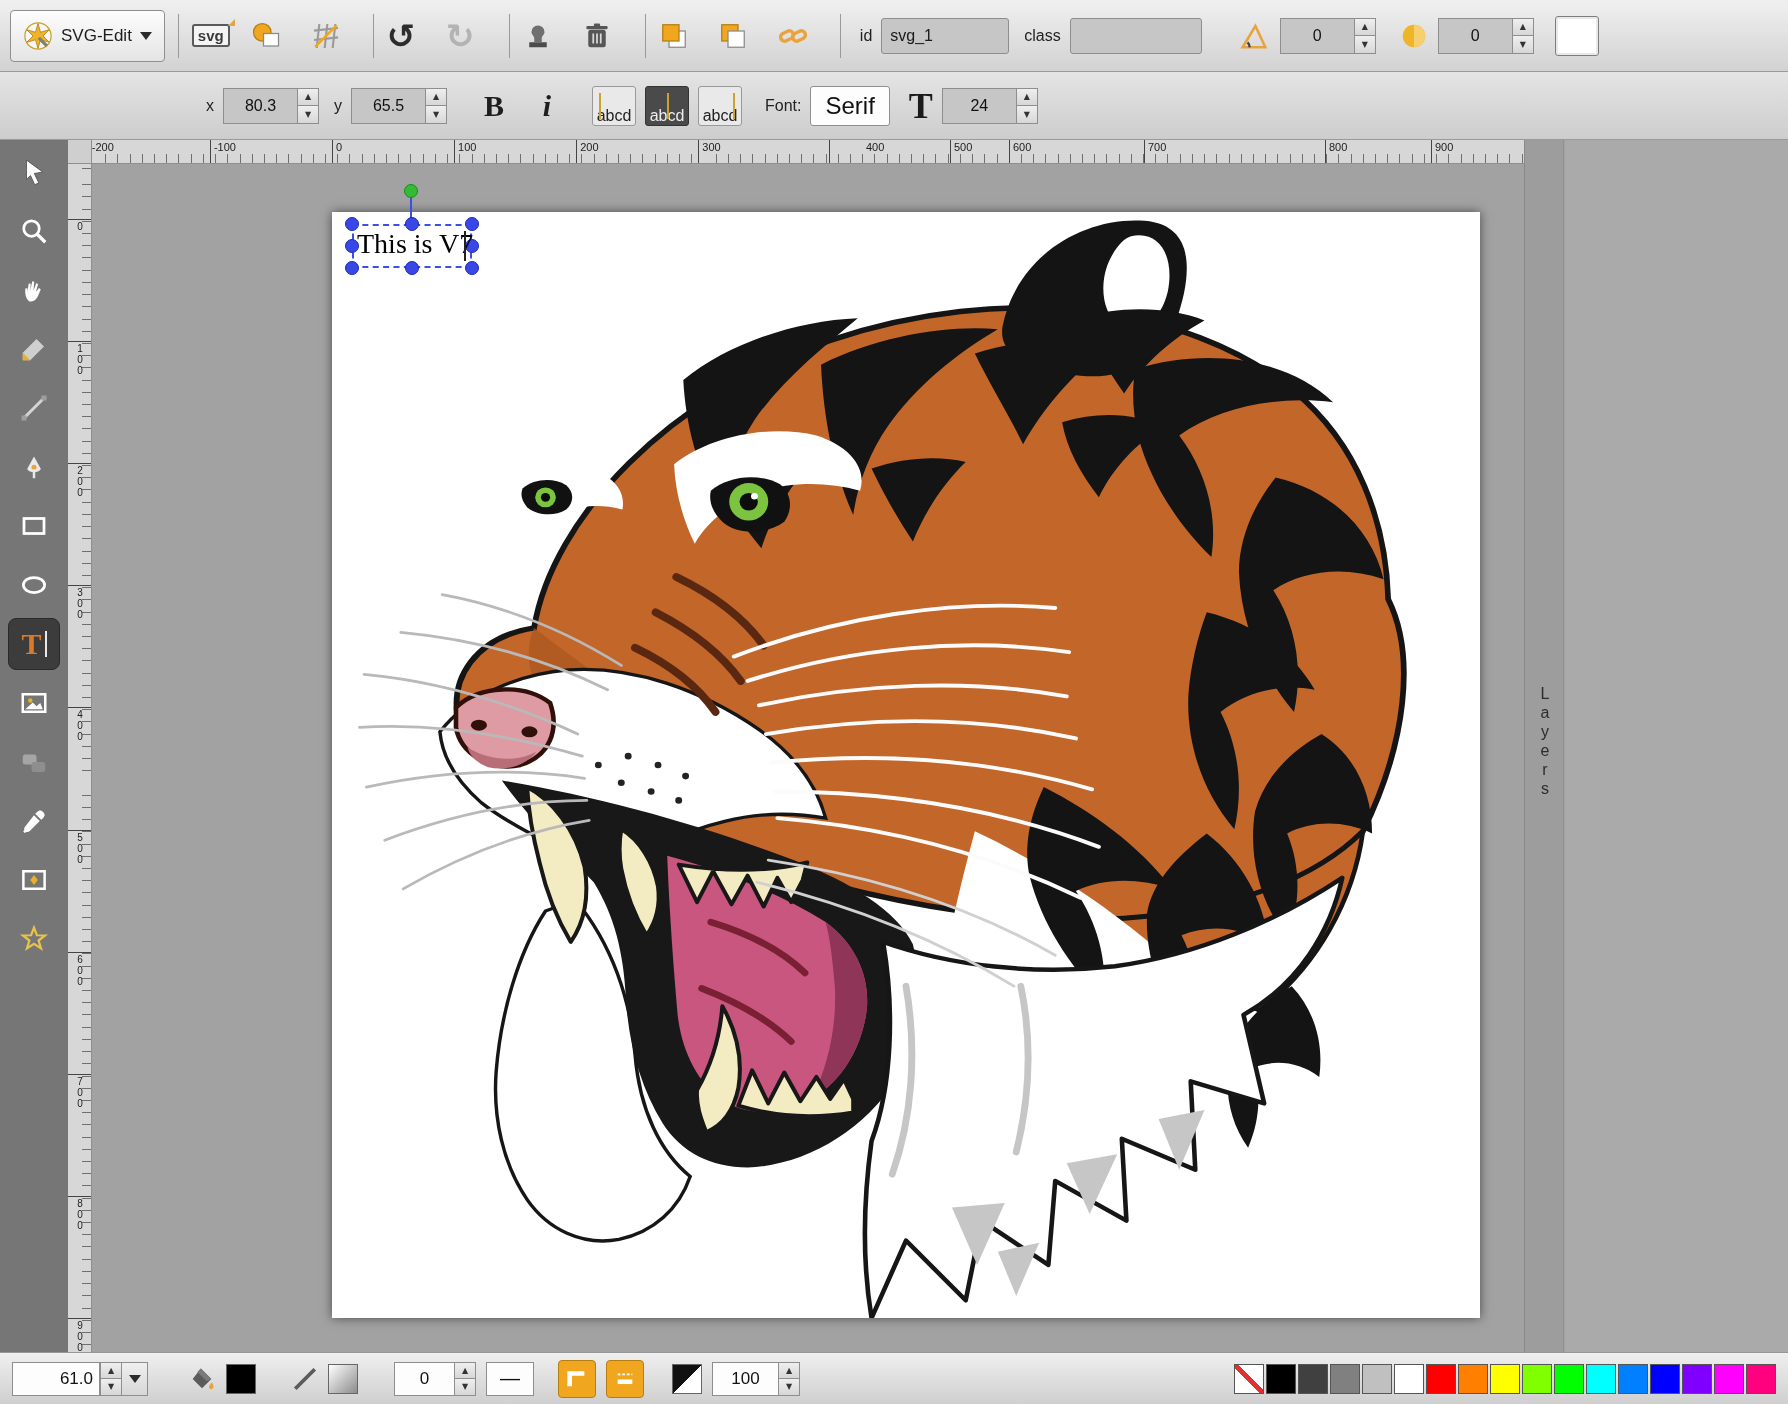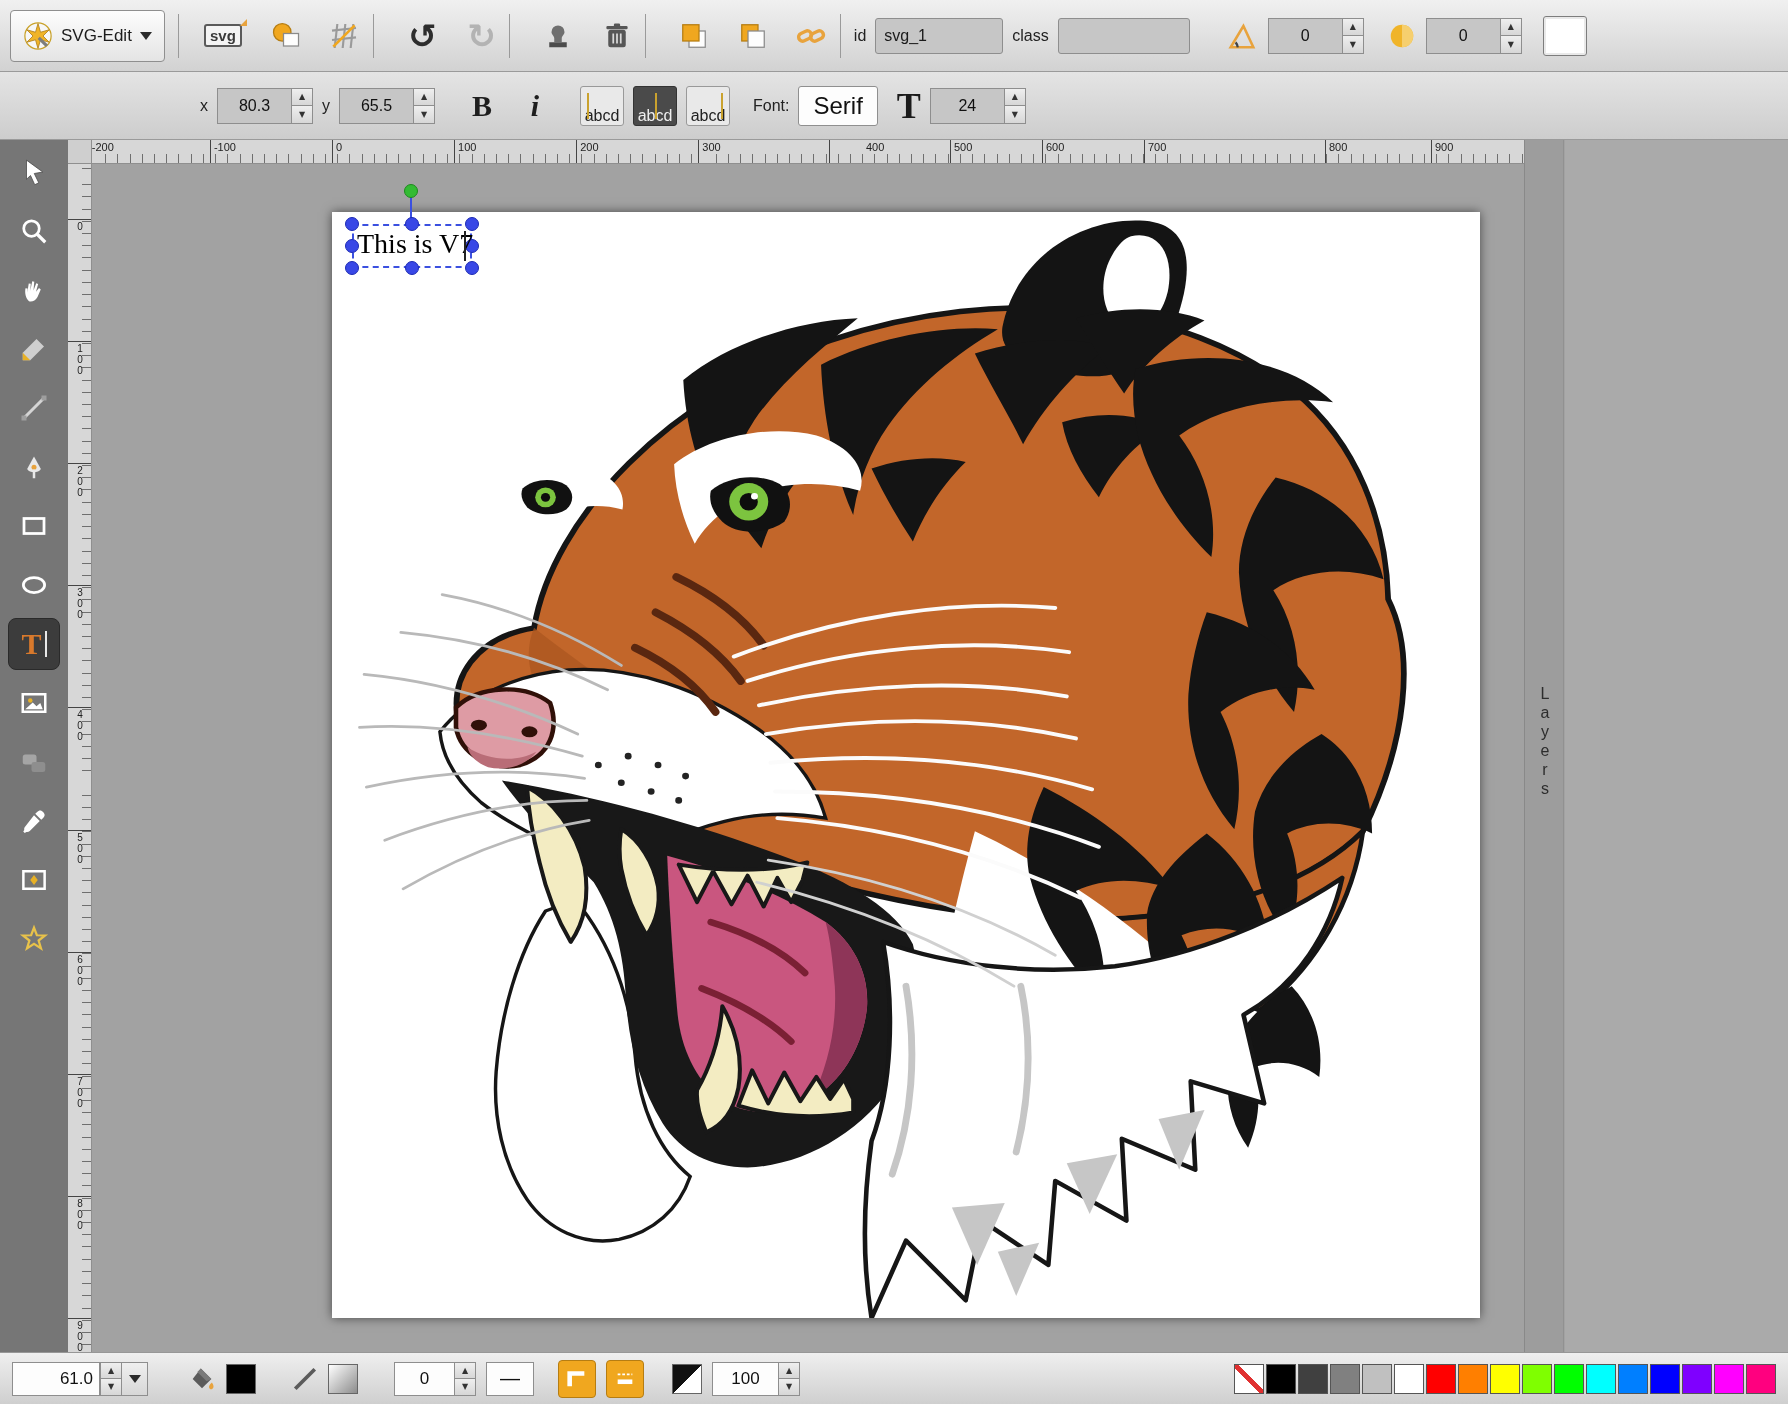--- a/index.html
+++ b/index.html
@@ -5,26 +5,26 @@
 *{margin:0;padding:0;box-sizing:border-box}
 html,body{width:1788px;height:1404px;overflow:hidden;font-family:"Liberation Sans",sans-serif;-webkit-font-smoothing:antialiased}
 #app{position:relative;width:1788px;height:1404px;background:#a2a2a2;overflow:hidden}
 
 #topbar{position:absolute;left:0;top:0;width:1788px;height:72px;background:linear-gradient(#f0f0f0,#d2d2d2);border-bottom:1px solid #9a9a9a;display:flex;align-items:center;gap:9px;padding:0 10px;z-index:30}
 #ctxbar{position:absolute;left:0;top:72px;width:1788px;height:68px;background:linear-gradient(#e4e4e4,#cdcdcd);border-bottom:1px solid #9a9a9a;display:flex;align-items:center;gap:9px;padding-left:200px;z-index:30}
 .sep{width:1px;height:44px;background:#9a9a9a;margin:0 4px}
 .menubtn{display:flex;align-items:center;gap:8px;height:52px;padding:0 12px;background:linear-gradient(#fdfdfd,#e4e4e4);border:1px solid #8f8f8f;border-radius:4px;cursor:pointer}
 .menulab{font-size:17px;color:#1c1c1c}
 .tri{width:0;height:0;border-left:6px solid transparent;border-right:6px solid transparent;border-top:8px solid #2b2b2b}
-.iconbtn{width:50px;height:50px;display:flex;align-items:center;justify-content:flex-end;border-radius:5px;cursor:pointer}
+.iconbtn{width:50px;height:50px;display:flex;align-items:center;justify-content:flex-start;border-radius:5px;cursor:pointer}
 .glyph{font-family:"DejaVu Sans","Liberation Sans",sans-serif;font-size:34px;font-weight:bold;color:#2d2d2d;line-height:1}
 .disabled .glyph{color:#b3b3b3}
 .srcico{font-weight:bold;font-size:15px;color:#3a3a3a;border:2px solid #5a5a5a;border-radius:3px;padding:1px 4px;position:relative;background:#f4f4f4}
 .srcico:after{content:"";position:absolute;right:-7px;top:-7px;width:0;height:0;border-left:7px solid transparent;border-bottom:7px solid #e8a33d}
-.flab{font-size:16px;color:#222;}
+.flab{font-size:16px;color:#222;margin-left:6px}
 .tinput{height:36px;background:#c6c6c6;border:1px solid #8e8e8e;border-radius:3px;font-size:16px;color:#1a1a1a;padding:0 8px;font-family:"Liberation Sans",sans-serif}
 .numwrap{display:flex;align-items:stretch;height:36px}
 .num{width:74px;height:36px;background:#c6c6c6;border:1px solid #8e8e8e;border-right:0;font-size:16px;color:#111;text-align:center;font-family:"Liberation Sans",sans-serif}
 .spin{display:flex;flex-direction:column;width:22px}
 .sbtn{flex:1;background:linear-gradient(#efefef,#d7d7d7);border:1px solid #8e8e8e;display:flex;align-items:center;justify-content:center;cursor:pointer}
 .sbtn+.sbtn{border-top:0}
 .sbtn:before{font-size:8px;color:#333;font-family:"DejaVu Sans",sans-serif}
 .sbtn.up:before{content:"▲"}
 .sbtn.down:before{content:"▼"}
 .bgswatch{width:44px;height:40px;background:#fff;border:1px solid #7d7d7d;border-radius:3px;box-shadow:inset 0 0 0 2px #e9e9e9;cursor:pointer}
@@ -330,21 +330,21 @@
   <div id="corner"></div>
   <div id="hruler">
       <div class="hrl" style="left: -4.2px;">-200</div>
       <div class="hrl" style="left: 117.9px;">-100</div>
       <div class="hrl" style="left: 240px;">0</div>
       <div class="hrl" style="left: 362.1px;">100</div>
       <div class="hrl" style="left: 484.2px;">200</div>
       <div class="hrl" style="left: 606.3px;">300</div>
       <div class="hrl" style="left: 737px; padding-left: 36px;">400</div>
       <div class="hrl" style="left: 858px;">500</div>
-      <div class="hrl" style="left: 950px;">600</div>
+      <div class="hrl" style="left: 917px;">600</div>
       <div class="hrl" style="left: 1052px;">700</div>
       <div class="hrl" style="left: 1233px;">800</div>
       <div class="hrl" style="left: 1338.9px;">900</div>
     </div>
   <div id="vruler">
       <div class="vrl" style="top: 55px;">0</div>
       <div class="vrl" style="top: 177.1px;">1
 0
 0</div>
       <div class="vrl" style="top: 299.2px;">2

